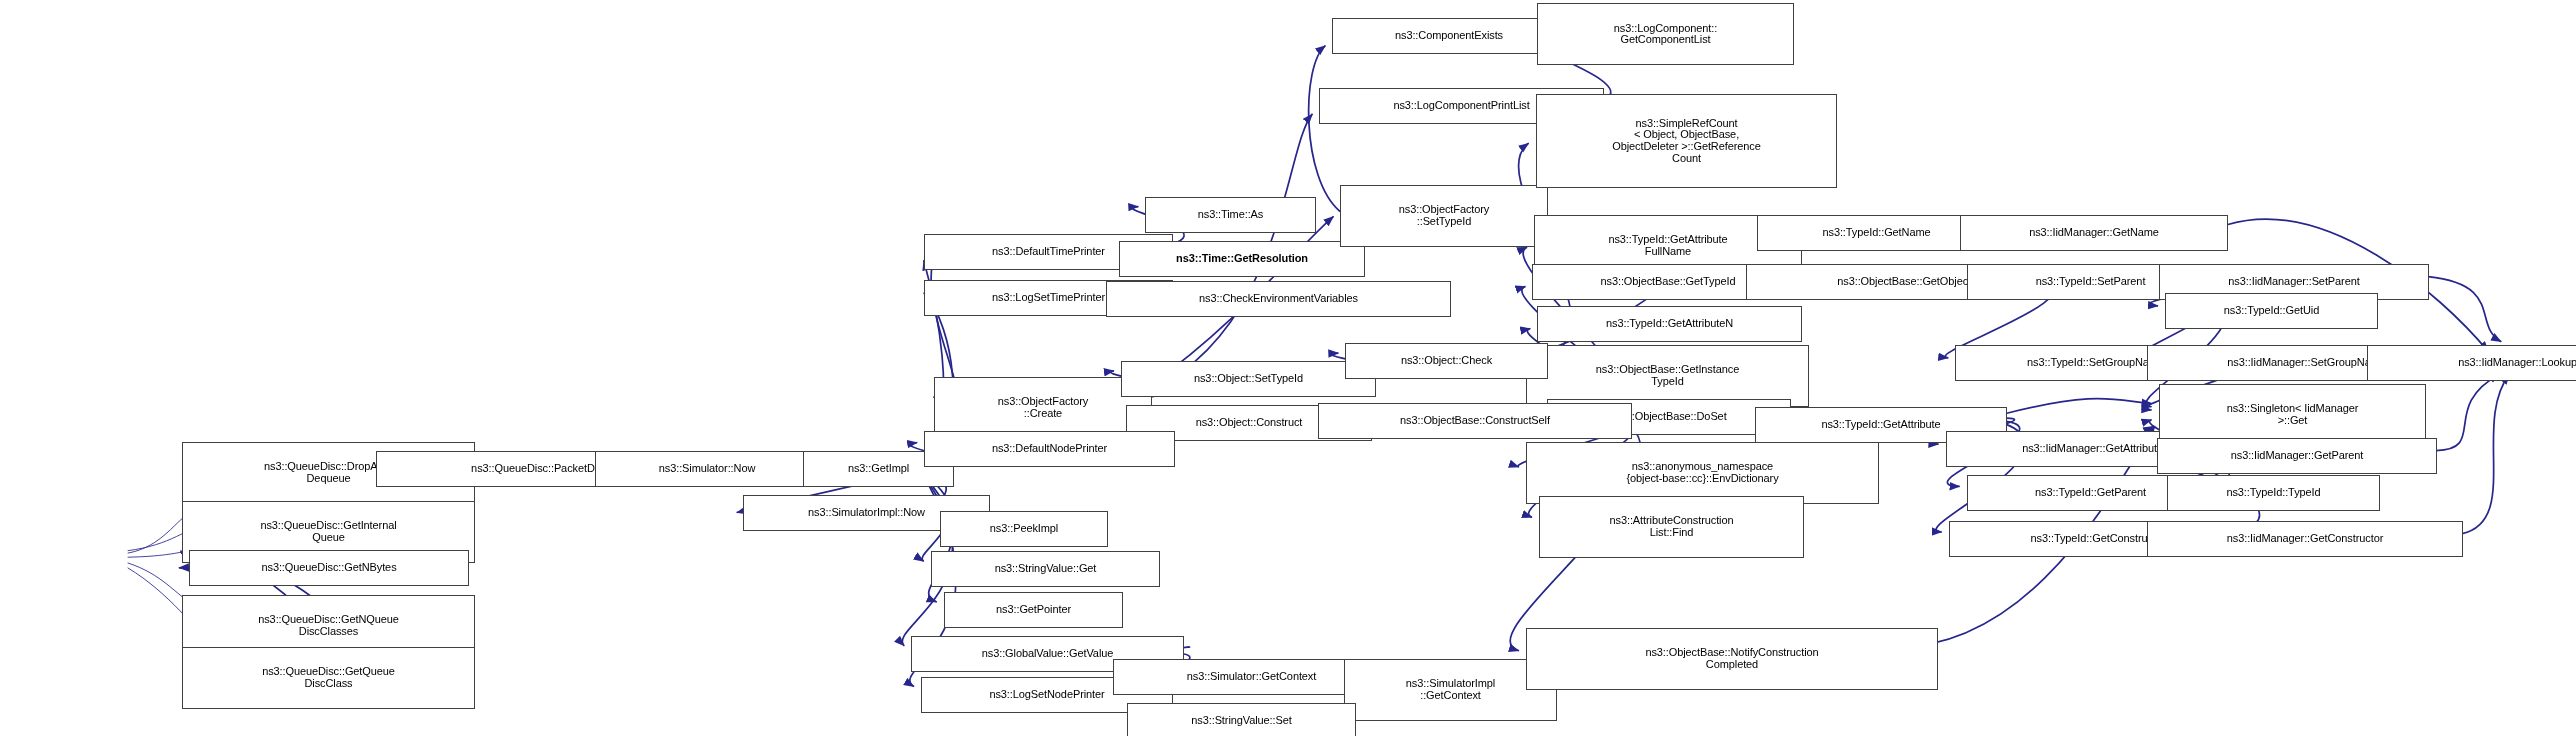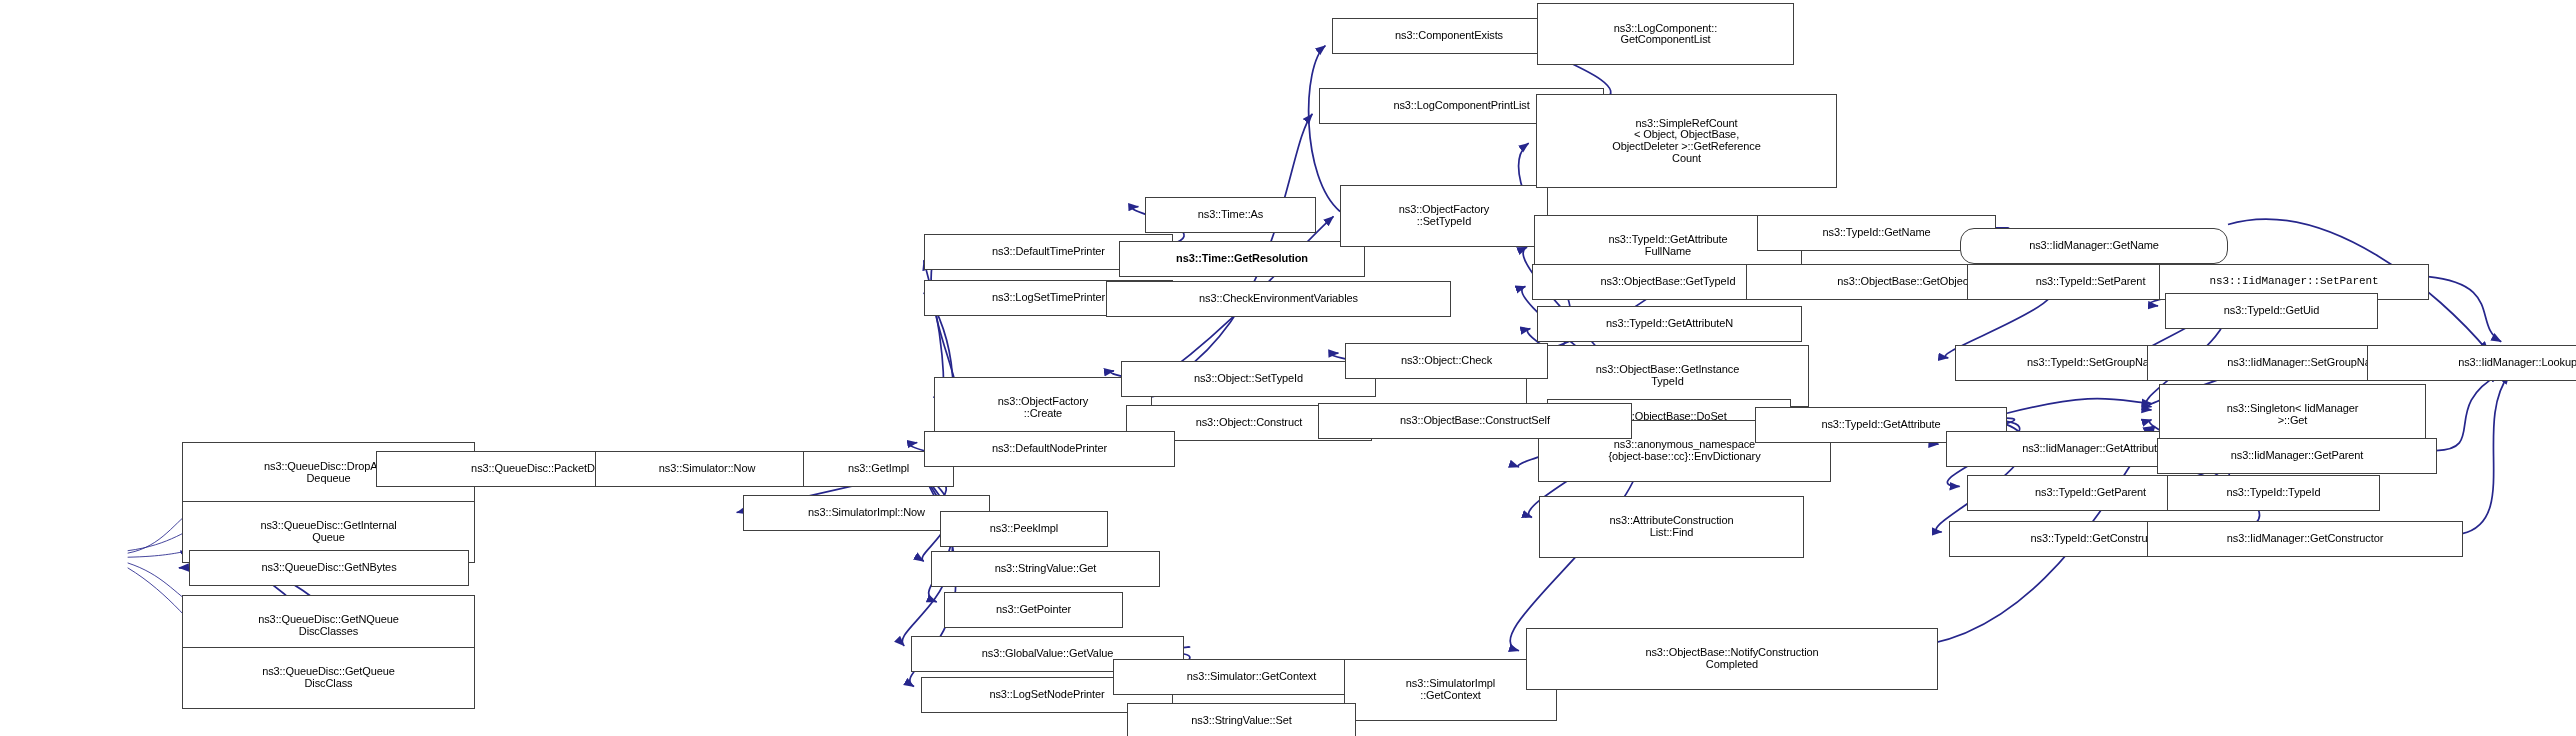--- a/index.html
+++ b/index.html
@@ -173,36 +173,36 @@
 &lt; Object, ObjectBase,
 ObjectDeleter &gt;::GetReference
 Count</div>
     <div class="node" style="left: 1534px; top: 215px; width: 268px; height: 62px;">ns3::TypeId::GetAttribute
 FullName</div>
     <div class="node" style="left: 1532px; top: 264px; width: 272px; height: 36px;">ns3::ObjectBase::GetTypeId</div>
     <div class="node" style="left: 1537px; top: 306px; width: 265px; height: 36px;">ns3::TypeId::GetAttributeN</div>
     <div class="node" style="left: 1526px; top: 345px; width: 283px; height: 62px;">ns3::ObjectBase::GetInstance
 TypeId</div>
     <div class="node" style="left: 1547px; top: 399px; width: 244px; height: 36px;">ns3::ObjectBase::DoSet</div>
-    <div class="node" style="left: 1526px; top: 420px; width: 293px; height: 62px; margin-left: 12px;">ns3::anonymous_namespace
+    <div class="node" style="left: 1526px; top: 442px; width: 353px; height: 62px;">ns3::anonymous_namespace
 {object-base::cc}::EnvDictionary</div>
     <div class="node" style="left: 1539px; top: 496px; width: 265px; height: 62px;">ns3::AttributeConstruction
 List::Find</div>
     <div class="node" style="left: 1345px; top: 343px; width: 203px; height: 36px;">ns3::Object::Check</div>
     <div class="node" style="left: 1318px; top: 403px; width: 314px; height: 36px;">ns3::ObjectBase::ConstructSelf</div>
     <div class="node" style="left: 1757px; top: 215px; width: 239px; height: 36px;">ns3::TypeId::GetName</div>
     <div class="node" style="left: 1746px; top: 264px; width: 290px; height: 36px; padding-left: 40px;">ns3::ObjectBase::GetObjectIid</div>
     <div class="node" style="left: 1755px; top: 407px; width: 252px; height: 36px;">ns3::TypeId::GetAttribute</div>
-    <div class="node" style="left: 1960px; top: 228px; width: 268px; height: 36px; border-radius: 14px;">ns3::IidManager::GetName</div>
+    <div class="node" style="left: 1960px; top: 215px; width: 268px; height: 36px;">ns3::IidManager::GetName</div>
     <div class="node" style="left: 1967px; top: 264px; width: 247px; height: 36px;">ns3::TypeId::SetParent</div>
     <div class="node" style="left: 1955px; top: 345px; width: 281px; height: 36px;">ns3::TypeId::SetGroupName</div>
     <div class="node" style="left: 1946px; top: 431px; width: 301px; height: 36px;">ns3::IidManager::GetAttributeN</div>
     <div class="node" style="left: 1967px; top: 475px; width: 247px; height: 36px;">ns3::TypeId::GetParent</div>
     <div class="node" style="left: 1949px; top: 521px; width: 298px; height: 36px;">ns3::TypeId::GetConstructor</div>
-    <div class="node" style="left: 2159px; top: 264px; width: 270px; height: 36px; font-family: Liberation Mono, monospace;">ns3::IidManager::SetParent</div>
+    <div class="node" style="left: 2159px; top: 264px; width: 270px; height: 36px;">ns3::IidManager::SetParent</div>
     <div class="node" style="left: 2165px; top: 293px; width: 213px; height: 36px;">ns3::TypeId::GetUid</div>
     <div class="node" style="left: 2147px; top: 345px; width: 319px; height: 36px;">ns3::IidManager::SetGroupName</div>
     <div class="node" style="left: 2159px; top: 384px; width: 267px; height: 62px;">ns3::Singleton&lt; IidManager
 &gt;::Get</div>
     <div class="node" style="left: 2157px; top: 438px; width: 280px; height: 36px;">ns3::IidManager::GetParent</div>
     <div class="node" style="left: 2167px; top: 475px; width: 213px; height: 36px;">ns3::TypeId::TypeId</div>
     <div class="node" style="left: 2147px; top: 521px; width: 316px; height: 36px;">ns3::IidManager::GetConstructor</div>
     <div class="node" style="left: 2367px; top: 345px; width: 355px; height: 36px;">ns3::IidManager::LookupInformation</div>
     <div class="node" style="left: 1113px; top: 659px; width: 277px; height: 36px;">ns3::Simulator::GetContext</div>
     <div class="node" style="left: 1344px; top: 659px; width: 213px; height: 62px;">ns3::SimulatorImpl

